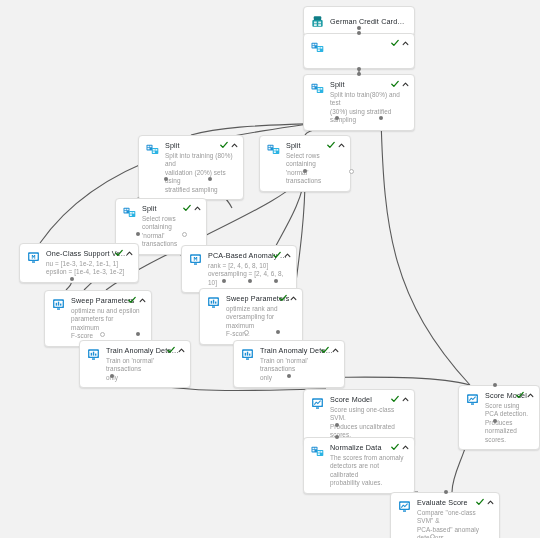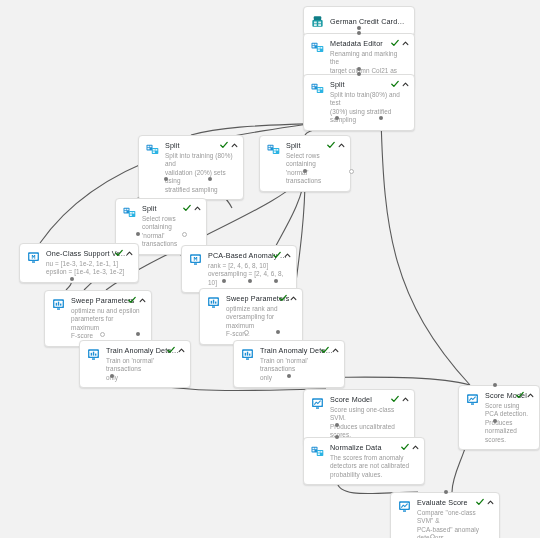--- a/index.html
+++ b/index.html
@@ -177,25 +177,20 @@
         <svg class="node-icon" viewBox="0 0 16 16">
           <rect x="1.6" y="3" width="6.4" height="6" rx="0.8" fill="#1e8fd5"></rect>
           <rect x="7.2" y="6.4" width="7" height="6.4" rx="0.8" fill="#2bb3e3"></rect>
           <rect x="2.6" y="4" width="2.2" height="1.6" fill="#ffffff" opacity=".9"></rect>
           <rect x="5.4" y="4" width="1.6" height="1.6" fill="#ffffff" opacity=".9"></rect>
           <rect x="2.6" y="6.3" width="2.2" height="1.6" fill="#ffffff" opacity=".9"></rect>
           <rect x="8.3" y="7.5" width="2.2" height="1.7" fill="#ffffff" opacity=".9"></rect>
           <rect x="11.1" y="7.5" width="2" height="1.7" fill="#ffffff" opacity=".9"></rect>
           <rect x="8.3" y="10" width="2.2" height="1.7" fill="#ffffff" opacity=".9"></rect>
         </svg>
-        <div class="node-body">
-          <div class="node-title">Metadata Editor</div>
-          <div class="node-desc">Renaming and marking the
-target  column Col21 as 'Label'</div>
-        </div>
         <div class="node-status">
           <svg class="check-icon" width="8" height="8" viewBox="0 0 10 10">
             <path d="M1 5.3 L3.6 8 L9 1.8" stroke="#107c10" stroke-width="1.6" fill="none" stroke-linecap="round" stroke-linejoin="round"></path>
           </svg>
           <svg class="chev-icon" width="7" height="7" viewBox="0 0 10 10">
             <path d="M1.6 6.6 L5 3 L8.4 6.6" stroke="#323130" stroke-width="1.5" fill="none" stroke-linecap="round" stroke-linejoin="round"></path>
           </svg>
         </div>
       </div>
       <div class="node" style="left: 303px; top: 74px; width: 112px; min-height: 44px;">
@@ -471,21 +466,21 @@
         </div>
         <div class="node-status">
           <svg class="check-icon" width="8" height="8" viewBox="0 0 10 10">
             <path d="M1 5.3 L3.6 8 L9 1.8" stroke="#107c10" stroke-width="1.6" fill="none" stroke-linecap="round" stroke-linejoin="round"></path>
           </svg>
           <svg class="chev-icon" width="7" height="7" viewBox="0 0 10 10">
             <path d="M1.6 6.6 L5 3 L8.4 6.6" stroke="#323130" stroke-width="1.5" fill="none" stroke-linecap="round" stroke-linejoin="round"></path>
           </svg>
         </div>
       </div>
-      <div class="node" style="left: 303px; top: 437px; width: 122px; min-height: 44px;">
+      <div class="node" style="left: 303px; top: 437px; width: 112px; min-height: 44px;">
         <svg class="node-icon" viewBox="0 0 16 16">
           <rect x="1.6" y="3" width="6.4" height="6" rx="0.8" fill="#1e8fd5"></rect>
           <rect x="7.2" y="6.4" width="7" height="6.4" rx="0.8" fill="#2bb3e3"></rect>
           <rect x="2.6" y="4" width="2.2" height="1.6" fill="#ffffff" opacity=".9"></rect>
           <rect x="5.4" y="4" width="1.6" height="1.6" fill="#ffffff" opacity=".9"></rect>
           <rect x="2.6" y="6.3" width="2.2" height="1.6" fill="#ffffff" opacity=".9"></rect>
           <rect x="8.3" y="7.5" width="2.2" height="1.7" fill="#ffffff" opacity=".9"></rect>
           <rect x="11.1" y="7.5" width="2" height="1.7" fill="#ffffff" opacity=".9"></rect>
           <rect x="8.3" y="10" width="2.2" height="1.7" fill="#ffffff" opacity=".9"></rect>
         </svg>

